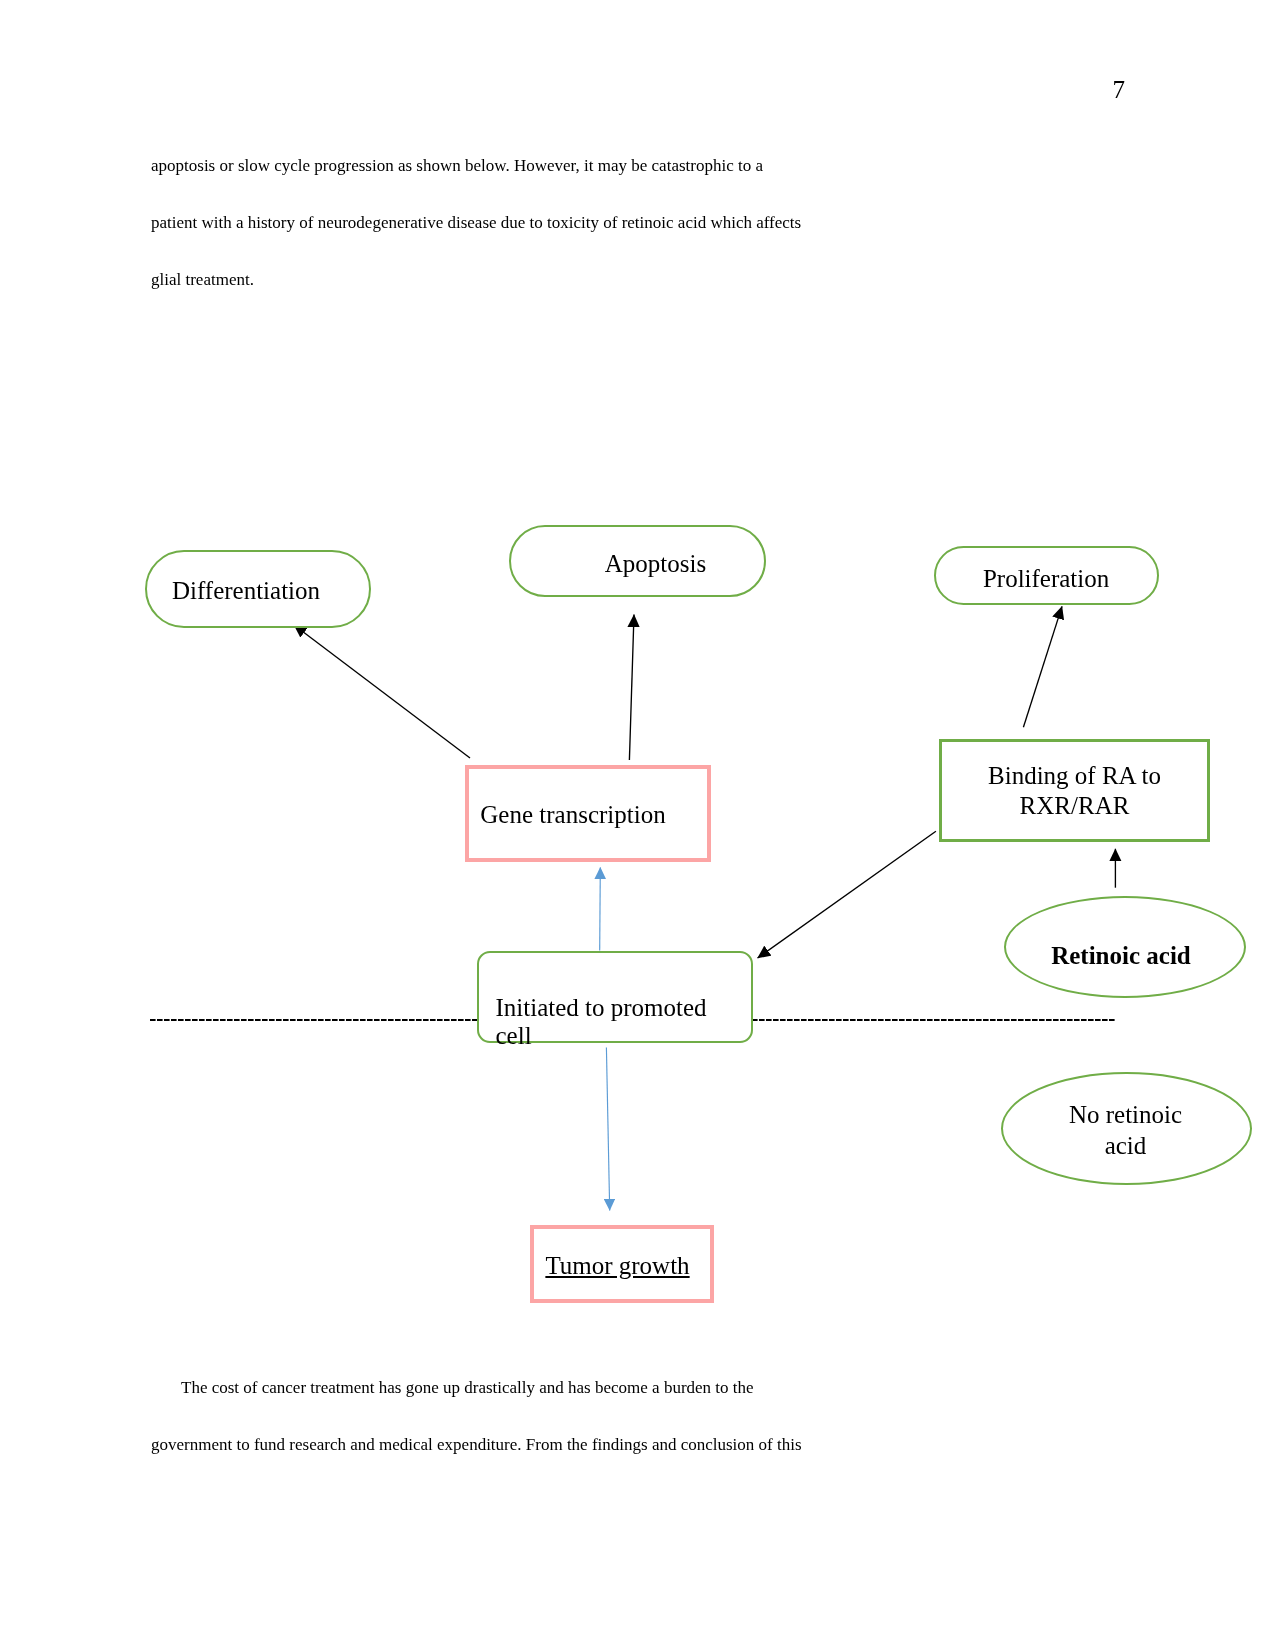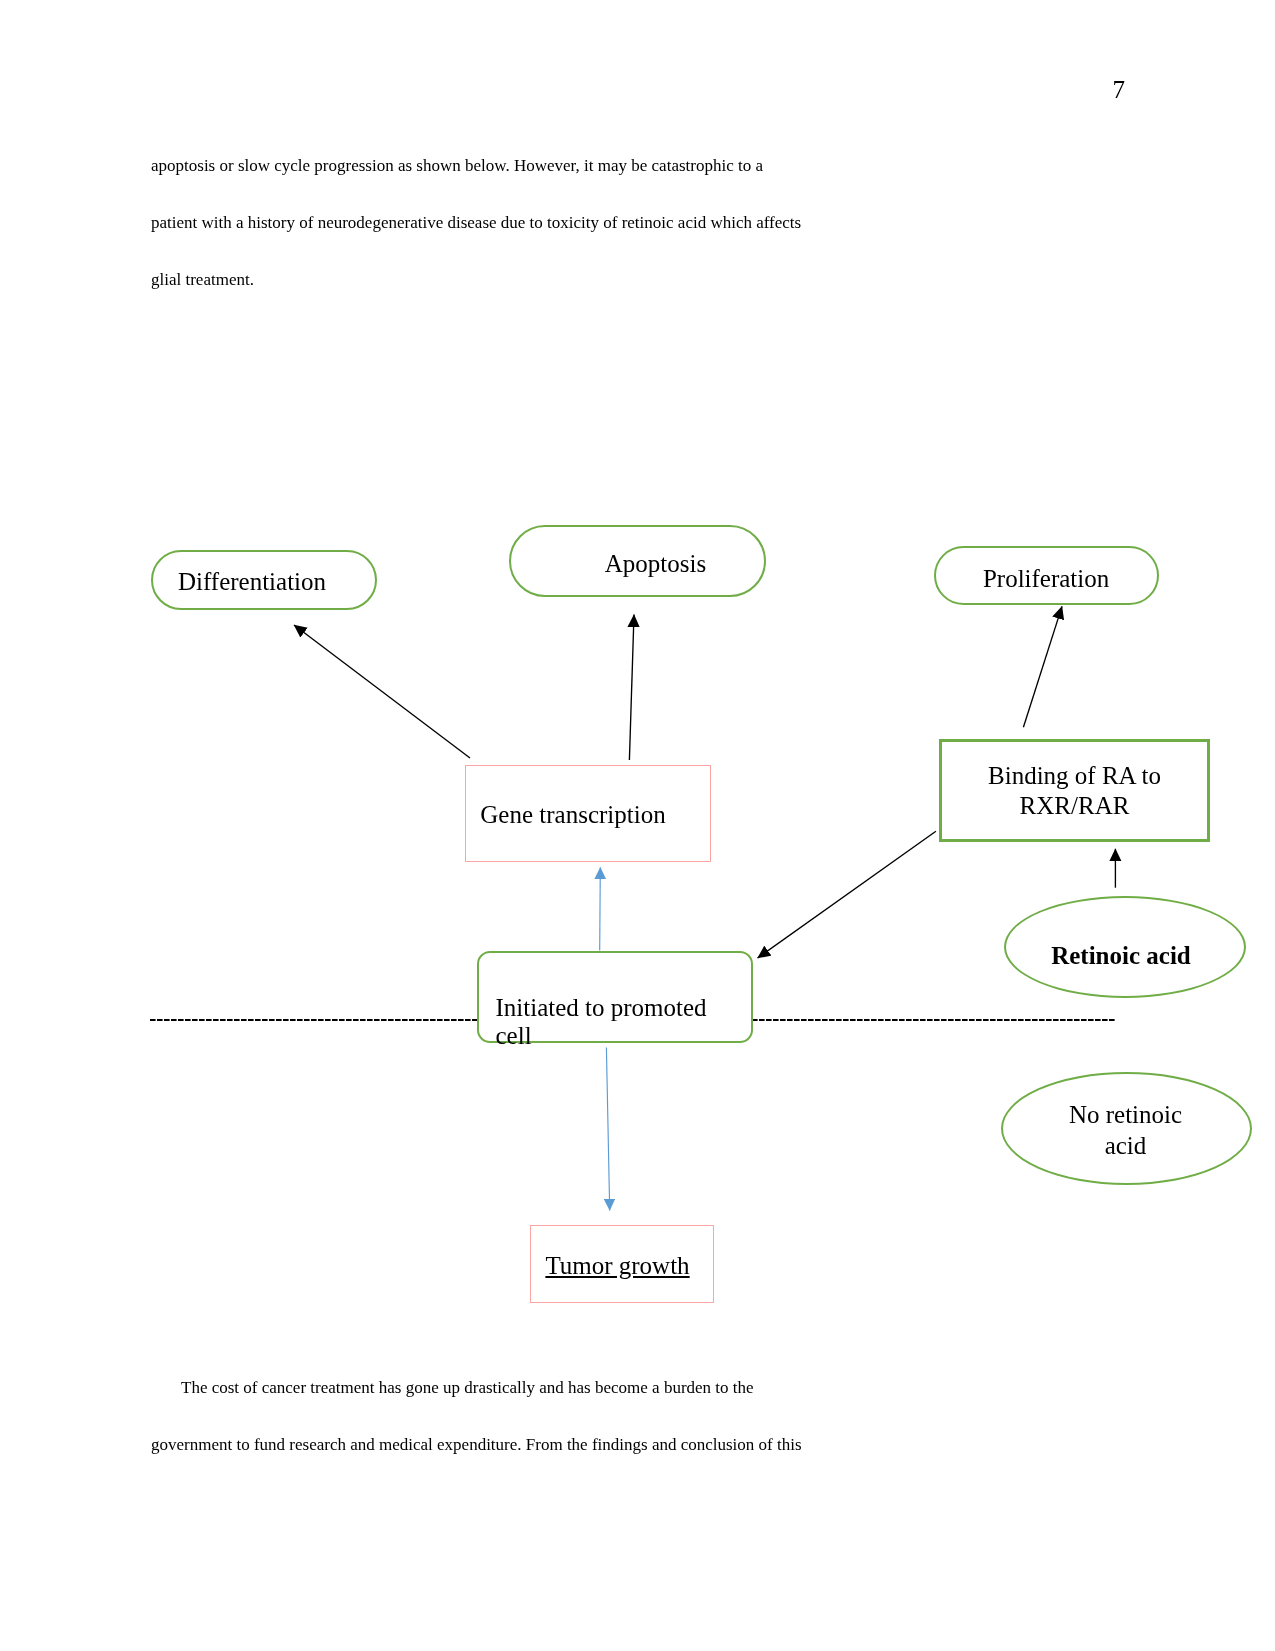--- a/index.html
+++ b/index.html
@@ -52,34 +52,34 @@
     box-sizing: border-box;
     display: flex;
     align-items: center;
     justify-content: center;
     text-align: center;
     font-size: 25px;
     line-height: 29px;
     color: #000;
     background: #ffffff;
   }
-  .node.rect { border: 1px solid #fca5a5; }
+  .node.rect { border: 4px solid #fca5a5; }
   .node.rect-thick { border: 3px solid #70AD47; }
   .node.pill { border: 2px solid #70AD47; border-radius: 999px; }
   .node.round { border: 2px solid #70AD47; border-radius: 13px; }
   .node.ellipse { border: 2px solid #70AD47; border-radius: 50%; }
   .node.left { justify-content: flex-start; text-align: left; }
 
   .diagram-area { position: absolute; left: 0; top: 0; width: 1275px; height: 1651px; }
 
   .conn-black { stroke: #000000; stroke-width: 1.35; fill: none; }
   .conn-blue  { stroke: #5B9BD5; stroke-width: 1.15; fill: none; }
   .dashline   { stroke: #000000; stroke-width: 2; stroke-dasharray: 5.6 1.4; fill: none; }
 
-  #n-differentiation { left: 151px; top: 549.7px; width: 226px; height: 60px; }
+  #n-differentiation { left: 145px; top: 549.7px; width: 226px; height: 78px; }
   #n-differentiation span { position: relative; left: -12px; top: 1.5px; }
   #n-apoptosis       { left: 509.2px; top: 524.8px; width: 256.5px; height: 72.5px; }
   #n-apoptosis span  { position: relative; top: 2px; margin-left: 36px; }
   #n-proliferation   { left: 934.2px; top: 546.3px; width: 224.8px; height: 58.6px; }
   #n-proliferation span { position: relative; left: -0.5px; top: 3px; }
   #n-gene            { left: 465.2px; top: 765.4px; width: 245.6px; height: 96.4px; }
   #n-gene span       { position: relative; left: -15px; top: 1px; }
   #n-binding         { left: 939px; top: 739px; width: 271px; height: 103px; }
   #n-binding span    { position: relative; left: 0px; top: 0.6px; line-height: 29.8px; }
   #n-initiated       { left: 476.5px; top: 950.5px; width: 276.3px; height: 92.5px; padding-left: 17px; padding-right: 18px; }

